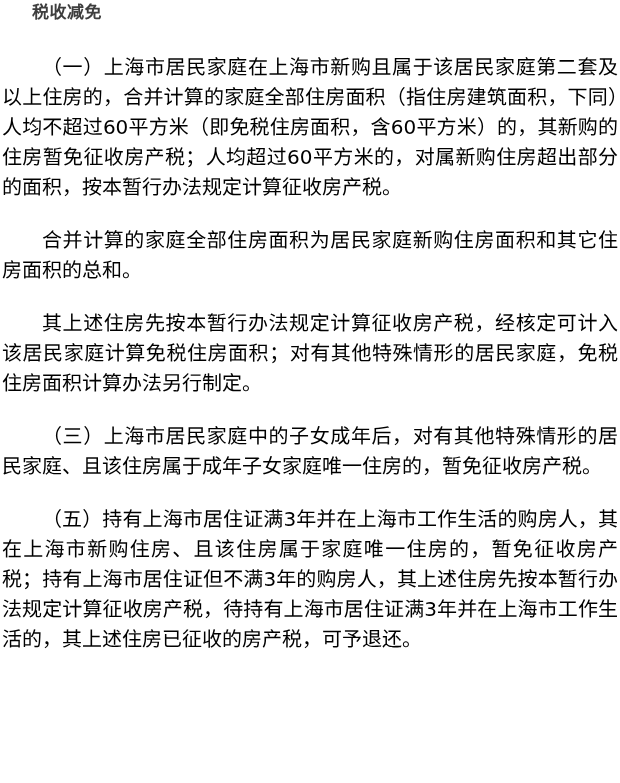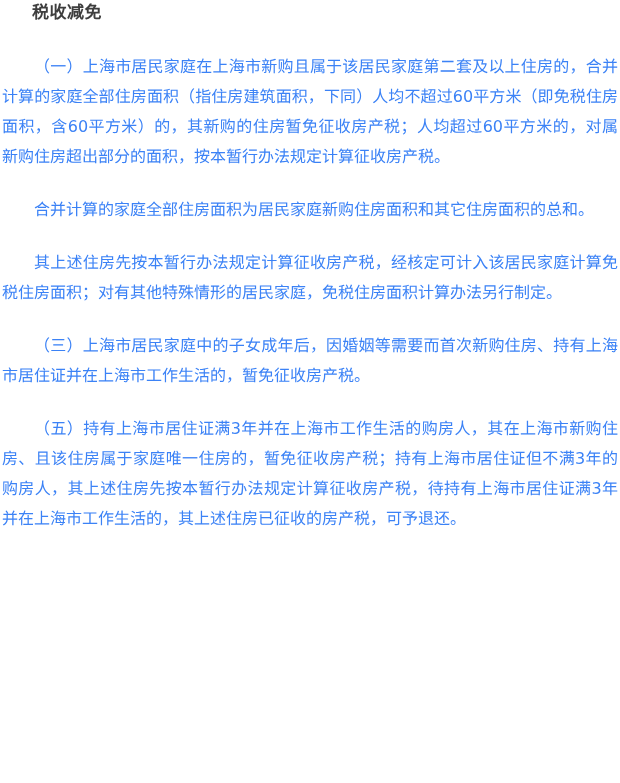--- a/index.html
+++ b/index.html
@@ -19,23 +19,23 @@
   .doc-title {
     margin: 0 0 0 30px;
     font-size: 17px;
     line-height: 21px;
     font-weight: bold;
     color: #3e3e3e;
     letter-spacing: 0.5px;
   }
   .doc-paragraph {
     margin: 23px 0 0 0;
-    font-size: 16px;
+    font-size: 20px;
     line-height: 30px;
-    color: #3b82f6;
+    color: #000000;
     text-indent: 2em;
     text-align: justify;
     word-break: break-all;
   }
   .doc-paragraph.first {
     margin-top: 29px;
   }
 </style>
 </head>
 <body>
@@ -43,18 +43,18 @@
 <div class="doc-page">
   <h1 class="doc-title">税收减免</h1>
 
   <p class="doc-paragraph first">（一）上海市居民家庭在上海市新购且属于该居民家庭第二套及以上住房的，合并计算的家庭全部住房面积（指住房建筑面积，下同）人均不超过60平方米（即免税住房面积，含60平方米）的，其新购的住房暂免征收房产税；人均超过60平方米的，对属新购住房超出部分的面积，按本暂行办法规定计算征收房产税。</p>
 
   <p class="doc-paragraph">合并计算的家庭全部住房面积为居民家庭新购住房面积和其它住房面积的总和。</p>
 
   <p class="doc-paragraph">其上述住房先按本暂行办法规定计算征收房产税，经核定可计入该居民家庭计算免税住房面积；对有其他特殊情形的居民家庭，免税住房面积计算办法另行制定。</p>
 
 
-  <p class="doc-paragraph">（三）上海市居民家庭中的子女成年后，因婚姻等需要而首次新购住房、持有上海市居住证并在上海市工作生活的，暂免征收房产税。</p>
+  <p class="doc-paragraph">（三）上海市居民家庭中的子女成年后，对有其他特殊情形的居民家庭、且该住房属于成年子女家庭唯一住房的，暂免征收房产税。</p>
 
 
   <p class="doc-paragraph">（五）持有上海市居住证满3年并在上海市工作生活的购房人，其在上海市新购住房、且该住房属于家庭唯一住房的，暂免征收房产税；持有上海市居住证但不满3年的购房人，其上述住房先按本暂行办法规定计算征收房产税，待持有上海市居住证满3年并在上海市工作生活的，其上述住房已征收的房产税，可予退还。</p>
 
 </div>
 
 </body></html>

